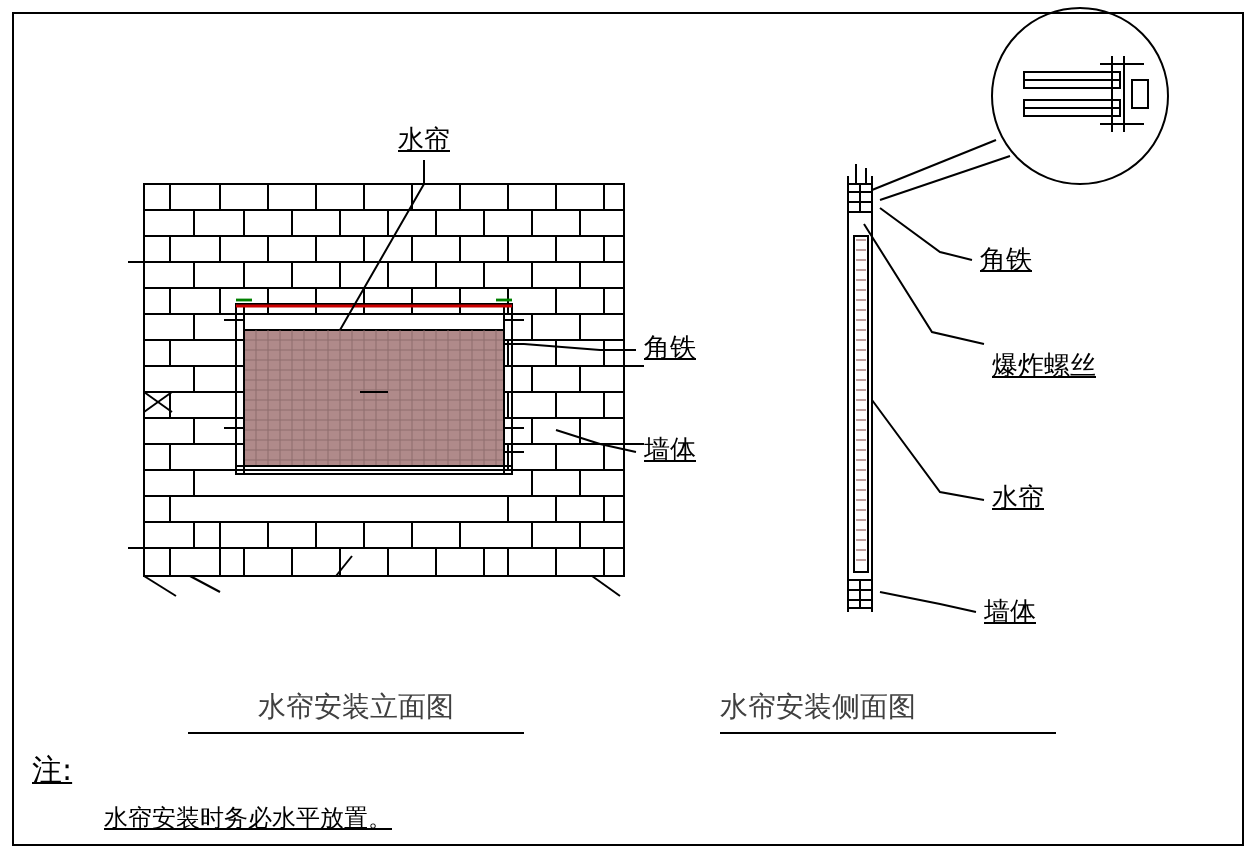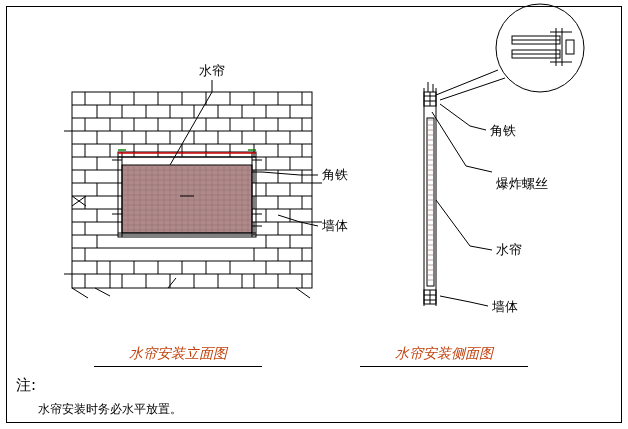--- a/index.html
+++ b/index.html
@@ -32,33 +32,33 @@
     top: 0;
     width: 628px;
     height: 429px;
   }
   .lbl {
     position: absolute;
     font-family: "DejaVu Sans", sans-serif;
     color: #000000;
     white-space: nowrap;
     line-height: 1;
+    text-decoration: underline;
   }
   .lbl-sm { font-size: 12px; }
   .lbl-md { font-size: 13px; }
   .lbl-note-head { font-size: 15px; }
   .title-box {
     position: absolute;
     border-bottom: 1px solid #000000;
     padding-bottom: 3px;
     font-family: "DejaVu Sans", sans-serif;
     font-size: 14px;
-    color: #c2410c;
+    color: #404040;
     white-space: nowrap;
-    font-style: italic;
   }
 </style>
 </head>
 <body>
 
 <div id="page">
 
   <div class="frame"></div>
 
   <svg class="svg-layer" viewBox="0 0 628 429" xmlns="http://www.w3.org/2000/svg">
@@ -340,18 +340,18 @@
   <div class="lbl lbl-md" style="left:199px; top:64px;">水帘</div>
   <div class="lbl lbl-md" style="left:322px; top:168px;">角铁</div>
   <div class="lbl lbl-md" style="left:322px; top:219px;">墙体</div>
 
   <div class="lbl lbl-md" style="left:490px; top:124px;">角铁</div>
   <div class="lbl lbl-md" style="left:496px; top:165px;margin-top:12px;">爆炸螺丝</div>
   <div class="lbl lbl-md" style="left:496px; top:243px;">水帘</div>
   <div class="lbl lbl-md" style="left:492px; top:300px;">墙体</div>
 
   <div class="title-box" style="left:94px; top:345px; width:168px; text-align:center;">水帘安装立面图</div>
-  <div class="title-box" style="left:360px; top:345px; width:168px; text-align:center;">水帘安装侧面图</div>
+  <div class="title-box" style="left:360px; top:345px; width:168px; text-align:left;">水帘安装侧面图</div>
 
   <div class="lbl lbl-note-head" style="left:16px; top:378px;">注:</div>
-  <div class="lbl lbl-sm" style="left:38px; top:403px;">水帘安装时务必水平放置。</div>
+  <div class="lbl lbl-sm" style="left:52px; top:403px;">水帘安装时务必水平放置。</div>
 
 </div>
 
 </body></html>

